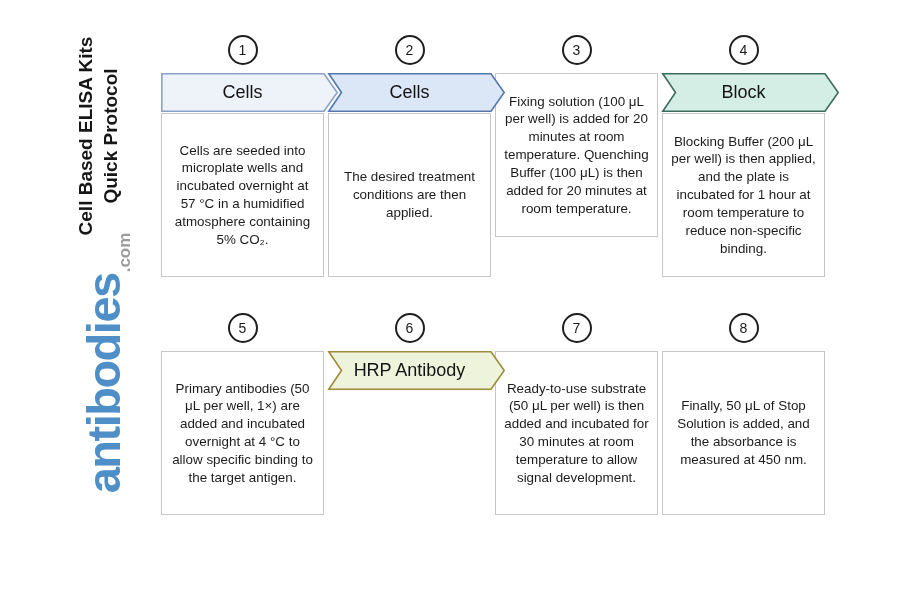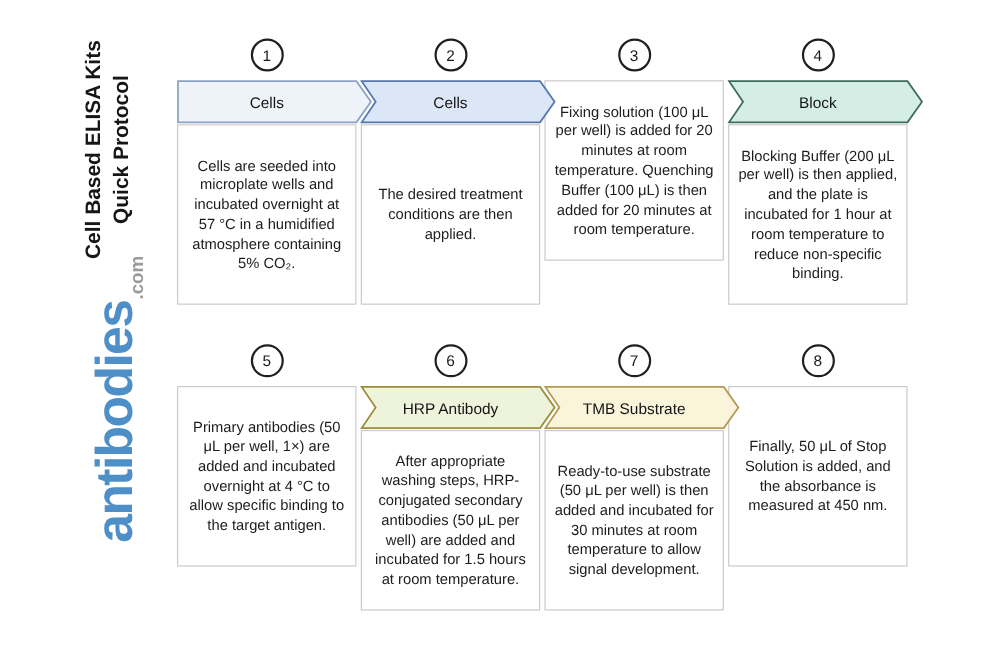--- a/index.html
+++ b/index.html
@@ -32,21 +32,21 @@
     background:#ffffff; display:flex; align-items:center; justify-content:center;
     font-size:14px; color:#1a1a1a; margin-bottom:8px;
   }
 
   .arrow { position:relative; width:163px; height:39px; margin-bottom:1px; }
   .arrow svg { position:absolute; left:0; top:0; width:177px; height:39px; overflow:visible; display:block; }
   .arrow polygon { stroke-width:1.6; }
   .arrow-label {
     position:absolute; left:0; top:0; width:163px; height:39px;
     display:flex; align-items:center; justify-content:center;
-    font-size:14px; color:#141414;
+    font-size:18px; color:#141414;
   }
   .row .col:nth-child(1) .arrow { z-index:4; }
   .row .col:nth-child(2) .arrow { z-index:3; }
   .row .col:nth-child(3) .arrow { z-index:2; }
   .row .col:nth-child(4) .arrow { z-index:1;text-align:center; }
 
   .desc-box {
     box-sizing:border-box; width:163px; height:164px;
     border:1.5px solid #c6c6c6; background:#ffffff;
     display:flex; align-items:center; justify-content:center;
@@ -143,34 +143,25 @@
       <div class="col">
         <div class="circle">
           <span>6</span>
         </div>
         <div class="arrow">
           <svg viewBox="0 0 177 39" preserveAspectRatio="none">
             <polygon points="0.8,0.8 163,0.8 176.2,19.5 163,38.2 0.8,38.2 13.5,19.5" style="fill: rgb(238, 243, 220); stroke: rgb(157, 140, 58);"></polygon>
           </svg>
           <span class="arrow-label">HRP Antibody</span>
         </div>
-        <div class="desc-box">
-          <p class="desc">After appropriate washing steps, HRP-conjugated secondary antibodies (50 μL per well) are added and incubated for 1.5 hours at room temperature.</p>
-        </div>
       </div>
 
       <div class="col">
         <div class="circle">
           <span>7</span>
-        </div>
-        <div class="arrow">
-          <svg viewBox="0 0 177 39" preserveAspectRatio="none">
-            <polygon points="0.8,0.8 163,0.8 176.2,19.5 163,38.2 0.8,38.2 13.5,19.5" style="fill: rgb(249, 244, 218); stroke: rgb(178, 154, 85);"></polygon>
-          </svg>
-          <span class="arrow-label">TMB Substrate</span>
         </div>
         <div class="desc-box">
           <p class="desc">Ready-to-use substrate (50 μL per well) is then added and incubated for 30 minutes at room temperature to allow signal development.</p>
         </div>
       </div>
 
       <div class="col">
         <div class="circle">
           <span>8</span>
         </div>

